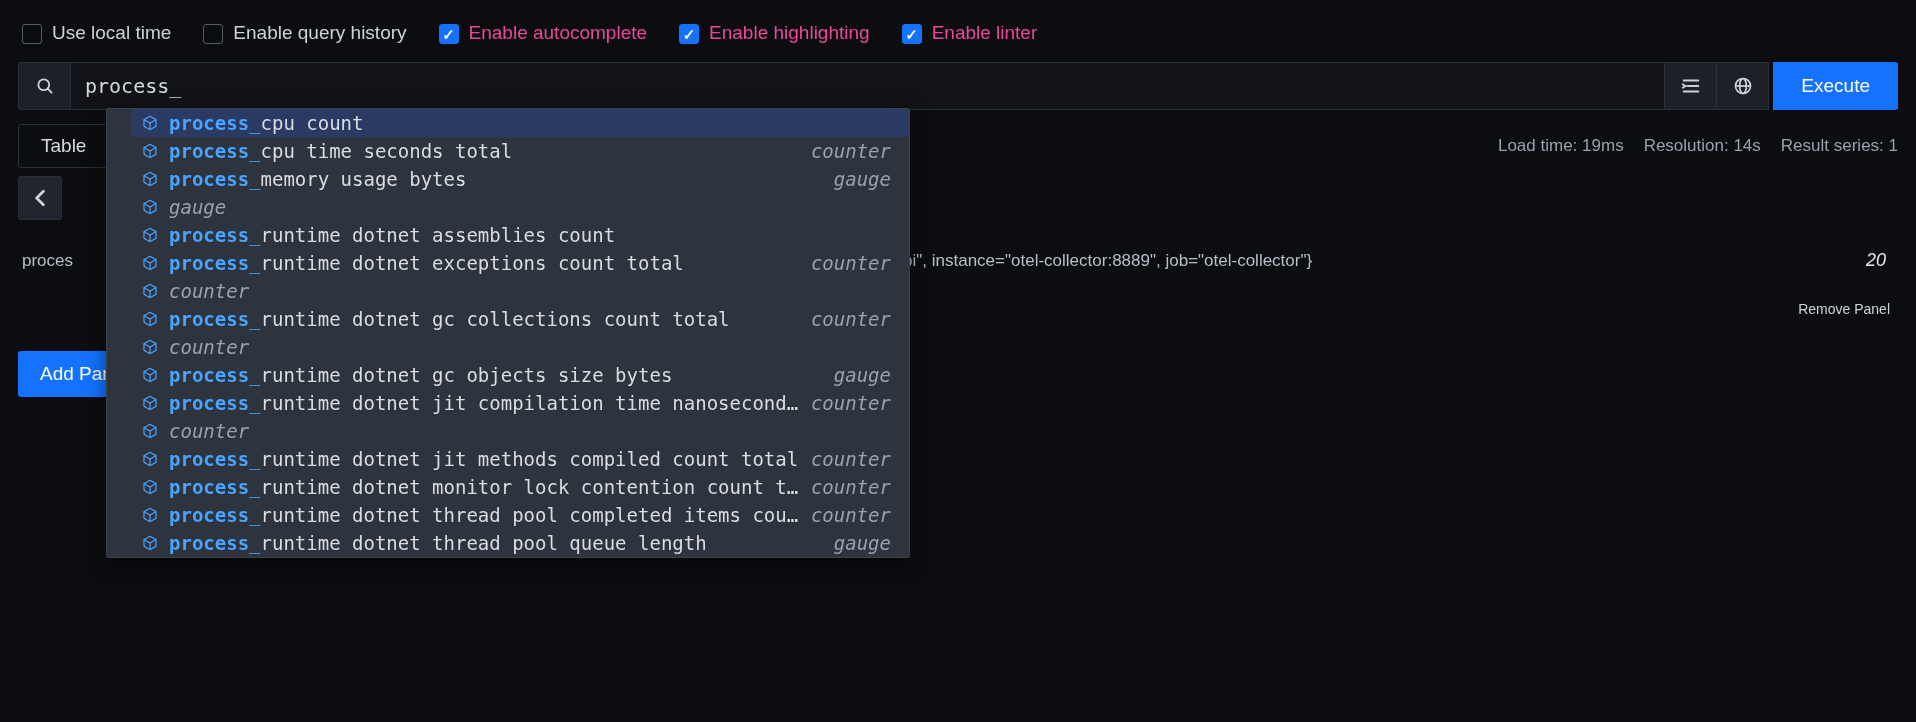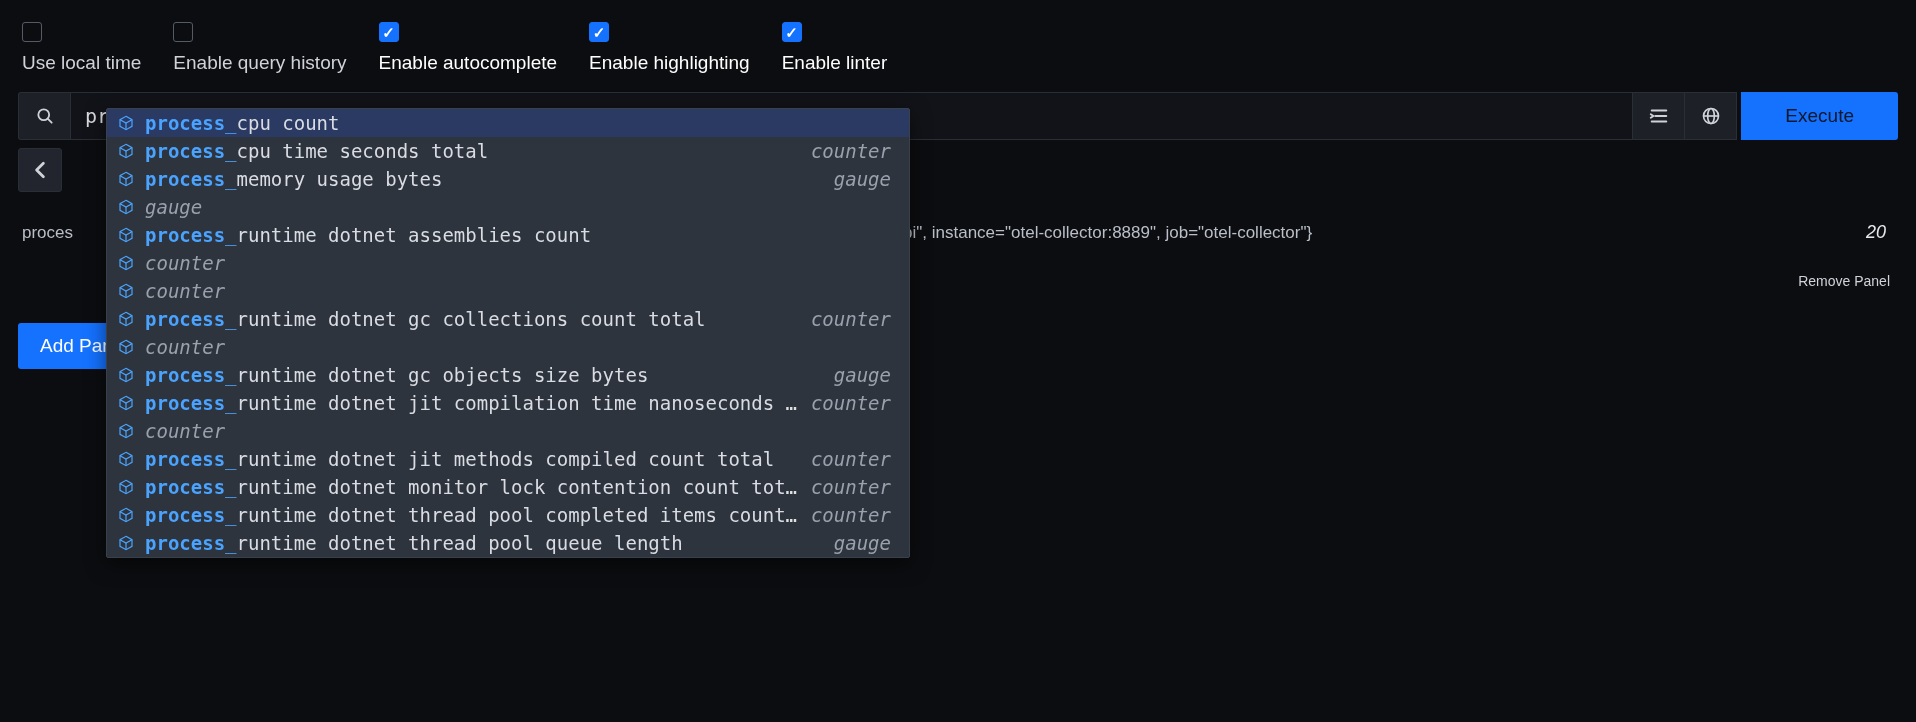--- a/index.html
+++ b/index.html
@@ -18,24 +18,23 @@
   
   .options-row {
     display: flex;
     align-items: center;
     gap: 32px;
     padding: 22px 4px 18px 4px;
     font-size: 19px;
   }
   .opt {
     display: flex;
-    align-items: flex-start;
+    align-items: flex-end;
     gap: 10px;
     cursor: pointer;
-    flex-direction: column;
   }
   .chk {
     width: 20px;
     height: 20px;
     border: 1.5px solid #555b66;
     border-radius: 3px;
     display: inline-flex;
     align-items: center;
     justify-content: center;
     background: transparent;
@@ -45,21 +44,21 @@
     border-color: #1472ff;
   }
   .chk.on::after {
     content: "✓";
     color: #fff;
     font-size: 15px;
     font-weight: 700;
     line-height: 1;
   }
   .opt .lbl { color: #cfd2d9; }
-  .opt .lbl.blue { color: #ffffff; }
+  .opt .lbl.blue { color: #ec4899; }
 
   
   .query-bar {
     display: flex;
     align-items: stretch;
     height: 48px;
     gap: 0;
   }
   .search-icon-box {
     width: 52px;
@@ -86,23 +85,23 @@
     background: #1d2026;
     border: 1px solid #2a2e36;
     border-left: none;
     display: flex;
     align-items: center;
     justify-content: center;
     cursor: pointer;
   }
   .execute-btn {
     background: #1472ff;
-    color: #0f172a;
+    color: #ffffff;
     border: none;
-    padding: 0 44px;
+    padding: 0 28px;
     font-size: 19px;
     border-radius: 0 3px 3px 0;
     cursor: pointer;
     margin-left: 4px;
   }
 
   
   .below-row {
     display: flex;
     align-items: center;
@@ -199,20 +198,21 @@
     box-shadow: 0 6px 20px rgba(0,0,0,.5);
     z-index: 50;
     font-family: "SFMono-Regular", ui-monospace, Menlo, Consolas, monospace;
     font-size: 19px;
     max-height: 460px;
     overflow: hidden;
   }
   .ac-scroll {
     overflow-y: auto;
     max-height: 460px;
+    margin-left: 24px;
   }
   .ac-scroll::-webkit-scrollbar { width: 12px; }
   .ac-scroll::-webkit-scrollbar-track { background: #2e343d; }
   .ac-scroll::-webkit-scrollbar-thumb { background: #555b66; border-radius: 2px; }
   .ac-item {
     display: flex;
     align-items: center;
     padding: 3px 18px 3px 10px;
     gap: 10px;
     cursor: pointer;
@@ -280,20 +280,28 @@
       <svg width="20" height="20" viewBox="0 0 24 24" fill="none" stroke="#cfd2d9" stroke-width="2">
         <circle cx="12" cy="12" r="9"></circle>
         <ellipse cx="12" cy="12" rx="4" ry="9"></ellipse>
         <line x1="3" y1="12" x2="21" y2="12"></line>
       </svg>
     </div>
     <button class="execute-btn">Execute</button>
   </div>
 
   
+  <div class="below-row">
+    <button class="tab-btn">Table</button>
+    <div class="stats">
+      <span>Load time: 19ms</span>
+      <span>Resolution: 14s</span>
+      <span>Result series: 1</span>
+    </div>
+  </div>
 
   
   <div class="time-nav">
     <button class="nav-btn">
       <svg width="14" height="18" viewBox="0 0 10 16" fill="none" stroke="#cfd2d9" stroke-width="2.5" stroke-linecap="round" stroke-linejoin="round">
         <polyline points="8,2 2,8 8,14"></polyline>
       </svg>
     </button>
   </div>
 
@@ -368,20 +376,21 @@
           <span class="ac-type"></span>
         </div>
         <div class="ac-item">
           <span class="ac-cube">
             <svg width="16" height="16" viewBox="0 0 24 24" fill="none" stroke="#4aa3ff" stroke-width="1.8">
               <polygon points="12,2 21,7 21,17 12,22 3,17 3,7"></polygon>
               <polyline points="3,7 12,12 21,7"></polyline>
               <line x1="12" y1="12" x2="12" y2="22"></line>
             </svg>
           </span>
+          <span class="ac-name"><span class="match">process_</span><span class="rest">runtime_dotnet_exceptions_count_total</span></span>
           <span class="ac-type">counter</span>
         </div>
         <div class="ac-item">
           <span class="ac-cube">
             <svg width="16" height="16" viewBox="0 0 24 24" fill="none" stroke="#4aa3ff" stroke-width="1.8">
               <polygon points="12,2 21,7 21,17 12,22 3,17 3,7"></polygon>
               <polyline points="3,7 12,12 21,7"></polyline>
               <line x1="12" y1="12" x2="12" y2="22"></line>
             </svg>
           </span>

